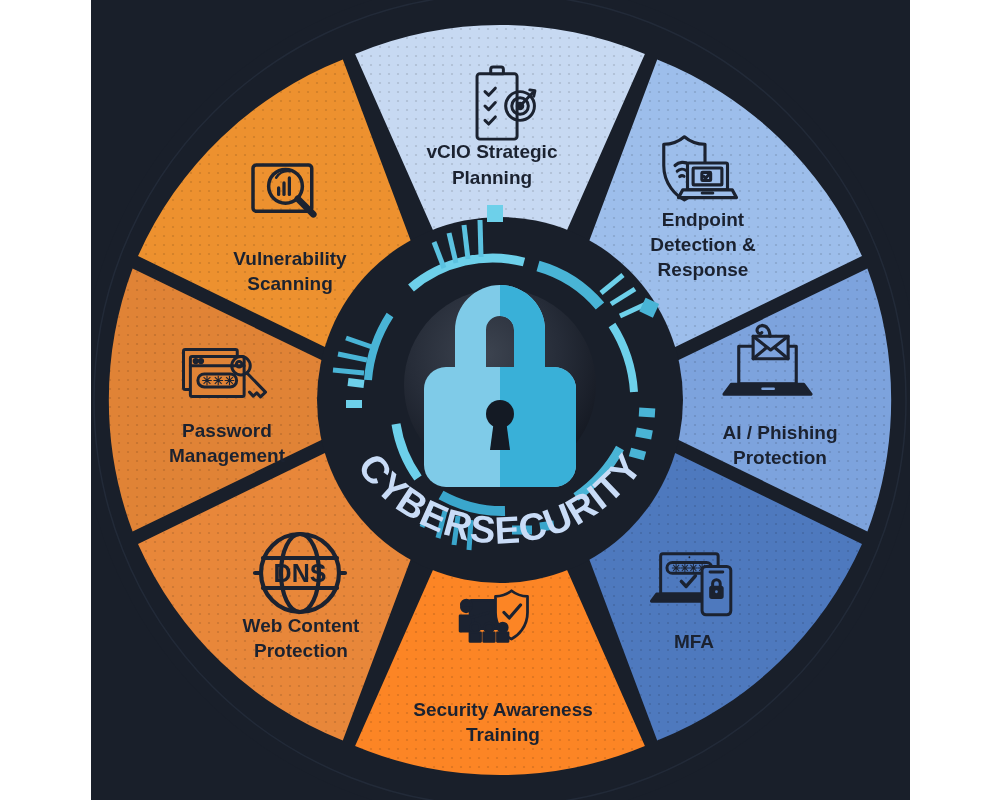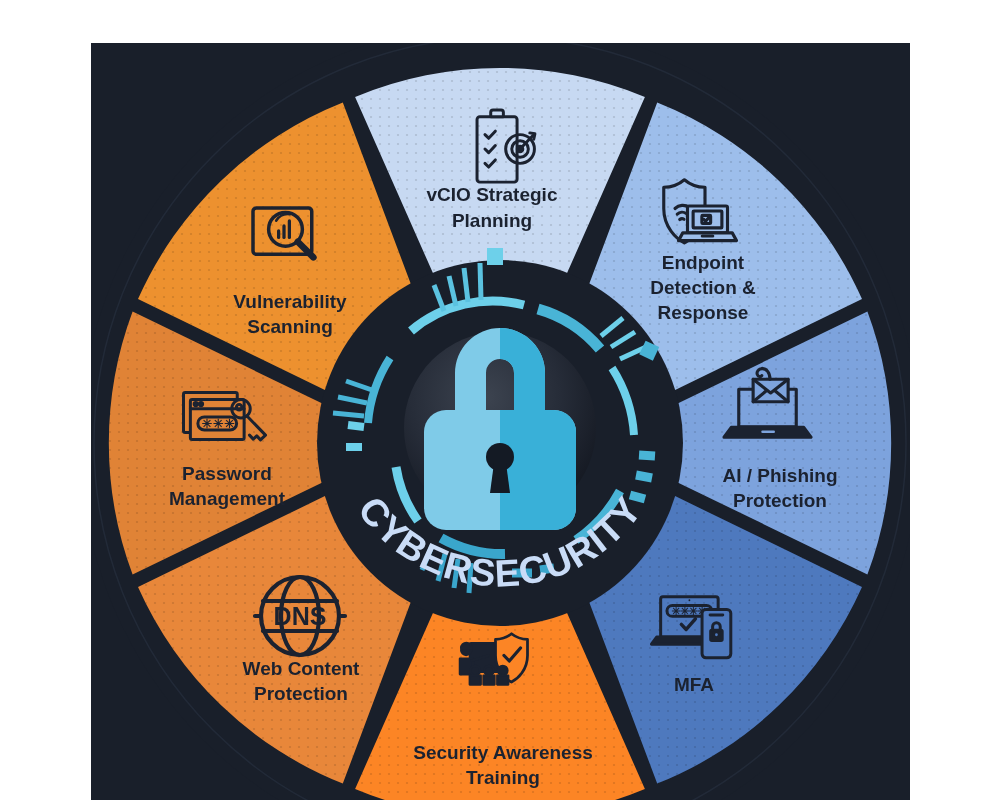--- a/index.html
+++ b/index.html
@@ -11,21 +11,20 @@
     width: 1000px;
     height: 800px;
     overflow: hidden;
     font-family: "Liberation Sans", sans-serif;
   }
   #stage {
     position: relative;
     width: 1000px;
     height: 600px;
     background: #ffffff;
-    margin-top: 43px;
   }
   #panel {
     position: absolute;
     left: 91px;
     top: 0;
     width: 819px;
     height: 800px;
     background: #191f2a;
   }
   #wheel-wrap {

